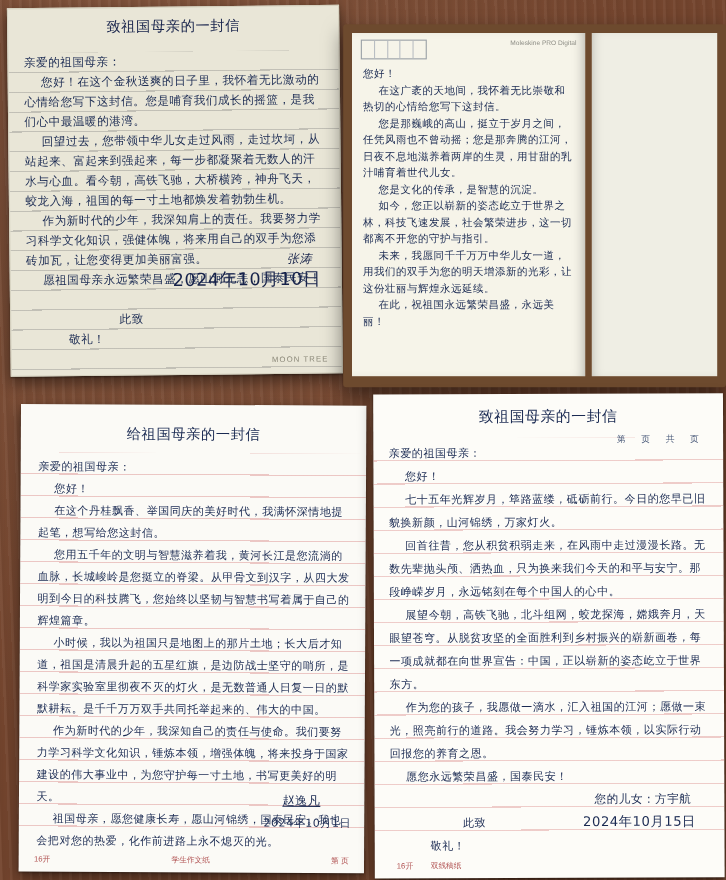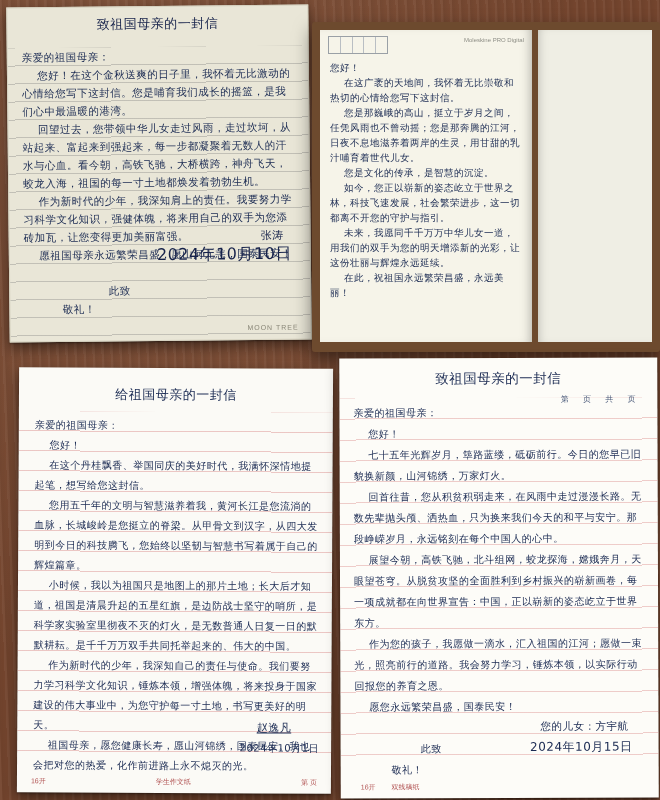--- a/index.html
+++ b/index.html
@@ -75,21 +75,21 @@
     font-size: 13px;
     color: #16224a;
   }
   #letter-topleft .body {
     position: absolute; top: 40px; left: 14px; right: 12px;
     font-size: 10.5px;
     line-height: 18px;
   }
   #letter-topleft .sig {
     position: absolute; right: 26px; bottom: 96px;
-    font-size: 11px; color: #16224a;
+    font-size: 11px; color: #16224a; font-style: italic;
   }
   #letter-topleft .date {
     position: absolute; right: 18px; bottom: 74px;
     font-size: 16px; color: #16224a;
   }
   #letter-topleft .brand {
     position: absolute; right: 12px; bottom: 8px;
     font-size: 7px; letter-spacing: 1px; color: #8a8778;
     font-family: "Liberation Sans", sans-serif;
   }

